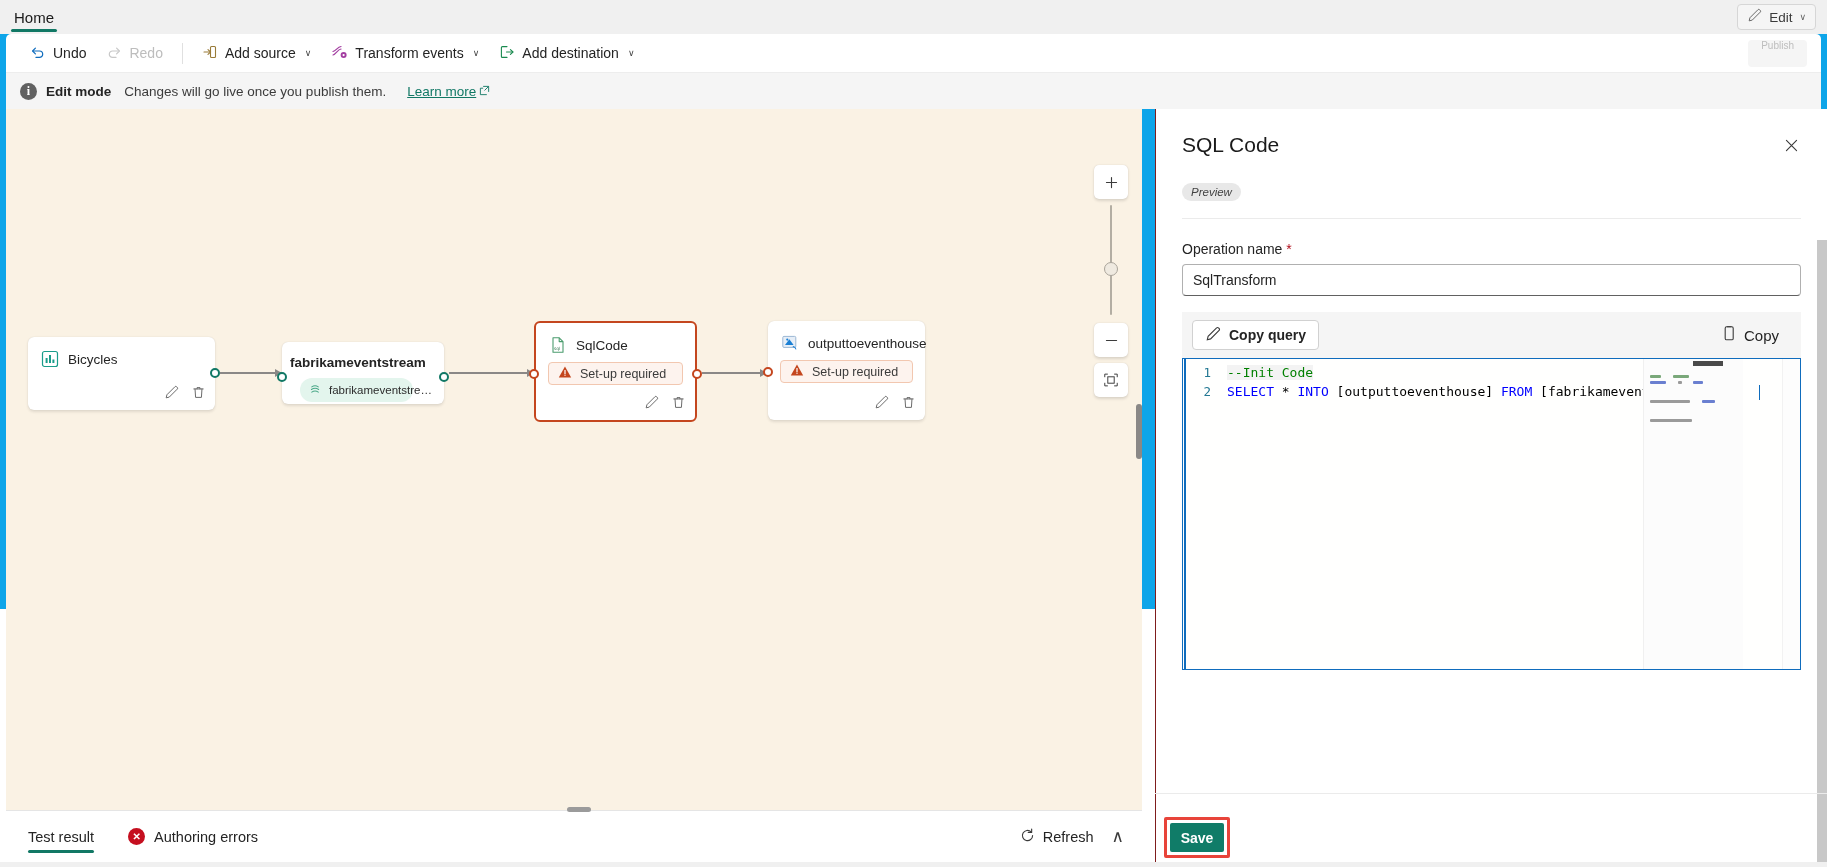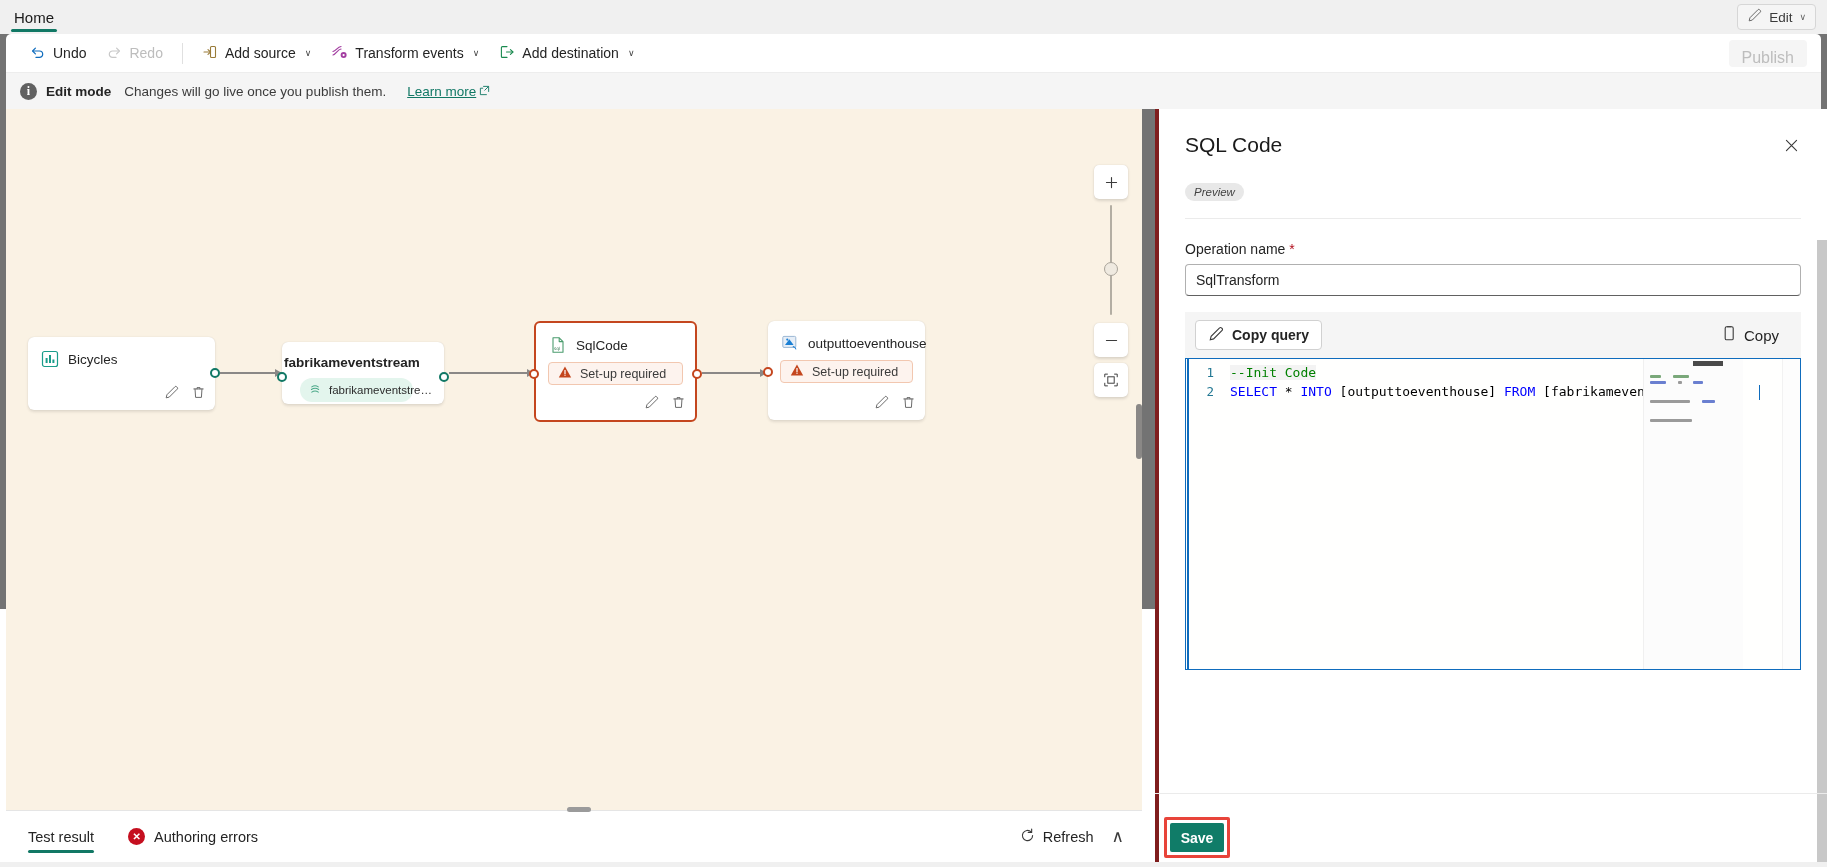--- a/index.html
+++ b/index.html
@@ -3,21 +3,21 @@
 <meta charset="utf-8">
 <style>
   * { box-sizing: border-box; margin: 0; padding: 0; }
   html, body {
     width: 1827px; height: 867px;
     font-family: "Liberation Sans", sans-serif;
     background: #ffffff;
     overflow: hidden;
     -webkit-font-smoothing: antialiased;
   }
-  .app { position: relative; width: 1827px; height: 609px; background:#737373; }
+  .app { position: relative; width: 1827px; height: 609px; background:#0ea5e9; }
 
   
   .tabstrip {
     position:absolute; left:0; top:0; width:1827px; height:34px;
     background:#f0f0f0;
     display:flex; align-items:flex-end;
   }
   .tab {
     position:relative; height:34px; padding:0 14px;
     display:flex; align-items:center; font-size:15px; color:#242424;
@@ -45,22 +45,22 @@
   .cmd {
     display:flex; align-items:center; gap:7px; height:28px;
     padding:0 10px; border-radius:4px; font-size:14px; color:#242424;
     cursor:pointer; white-space:nowrap;
   }
   .cmd.disabled { color:#bdbdbd; cursor:default; }
   .cmd .chev { font-size:9px; color:#424242; margin-left:2px; }
   .cmdsep { width:1px; height:21px; background:#e0e0e0; margin:0 9px; }
   .publish-btn {
     position:absolute; right:14px; top:6px; height:27px;
-    display:flex; align-items:flex-end; padding:0 13px;
-    font-size:16px; color:#bdbdbd; background:#f5f5f5;
+    display:flex; align-items:flex-start; padding:0 13px;
+    font-size:10px; color:#bdbdbd; background:#f5f5f5;
     border-radius:4px; cursor:default;
   }
 
   
   .editmode {
     position:absolute; left:6px; top:72px; width:1815px; height:37px;
     background:#f5f5f5; border-top:1px solid #ededed;
     display:flex; align-items:center; padding-left:14px; gap:9px;
     font-size:13.5px; color:#242424;
   }
@@ -84,21 +84,21 @@
   .node {
     position:absolute; background:#ffffff; border-radius:6px;
     box-shadow:0 1.5px 3px rgba(0,0,0,.10), 0 0 1px rgba(0,0,0,.12);
     cursor:pointer;
   }
   .node.selected { border:2px solid #c4461e; box-shadow:none; }
   .node-title {
     display:flex; align-items:center; gap:9px;
     padding:13px 13px 0 13px; font-size:13.5px; color:#242424;
   }
-  .node-title.bold { font-weight:700; padding-left:2px; }
+  .node-title.bold { font-weight:700; padding-left:8px; }
   .node-icon { width:18px; height:18px; flex:0 0 auto; }
   .node-actions {
     position:absolute; right:9px; bottom:6px;
     display:flex; align-items:center; gap:12px;
   }
   .node-actions svg { cursor:pointer; }
   .setup-pill {
     margin:8px 12px 0 12px; height:23px;
     display:flex; align-items:center; gap:8px;
     border:1px solid #f2c7b0; background:#fdf3ee; border-radius:4px;
@@ -174,21 +174,21 @@
   }
   .refresh-area {
     position:absolute; right:18px; display:flex; align-items:center; gap:18px;
     font-size:14.5px; color:#242424;
   }
   .refresh-btn { display:flex; align-items:center; gap:7px; cursor:pointer; }
 
   
   .panel {
     position:absolute; left:1155px; top:109px; width:672px; height:758px;
-    background:#ffffff; border-left:4px solid #7f1d1d;
+    background:#ffffff; border-left:1px solid #7f1d1d;
   }
   .panel-head { position:relative; padding:24px 26px 0 26px; }
   .panel-title { font-size:21px; color:#1a1a1a; font-weight:400; }
   .panel-close {
     position:absolute; right:22px; top:22px; width:28px; height:28px;
     display:flex; align-items:center; justify-content:center; cursor:pointer;
     border-radius:4px;
   }
   .preview-badge {
     display:inline-block; margin:26px 0 0 0; padding:3px 9px;

